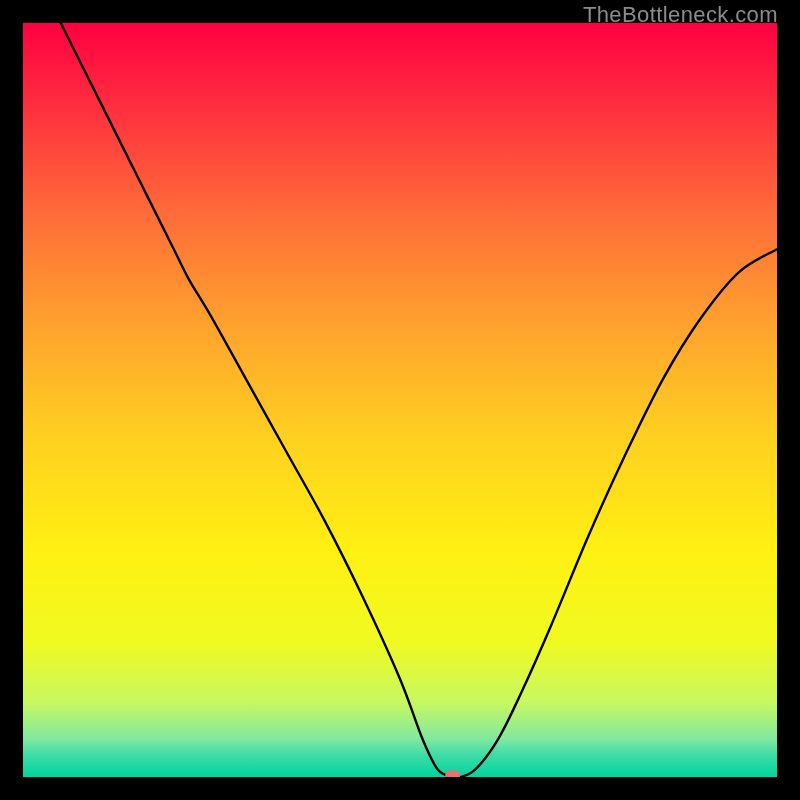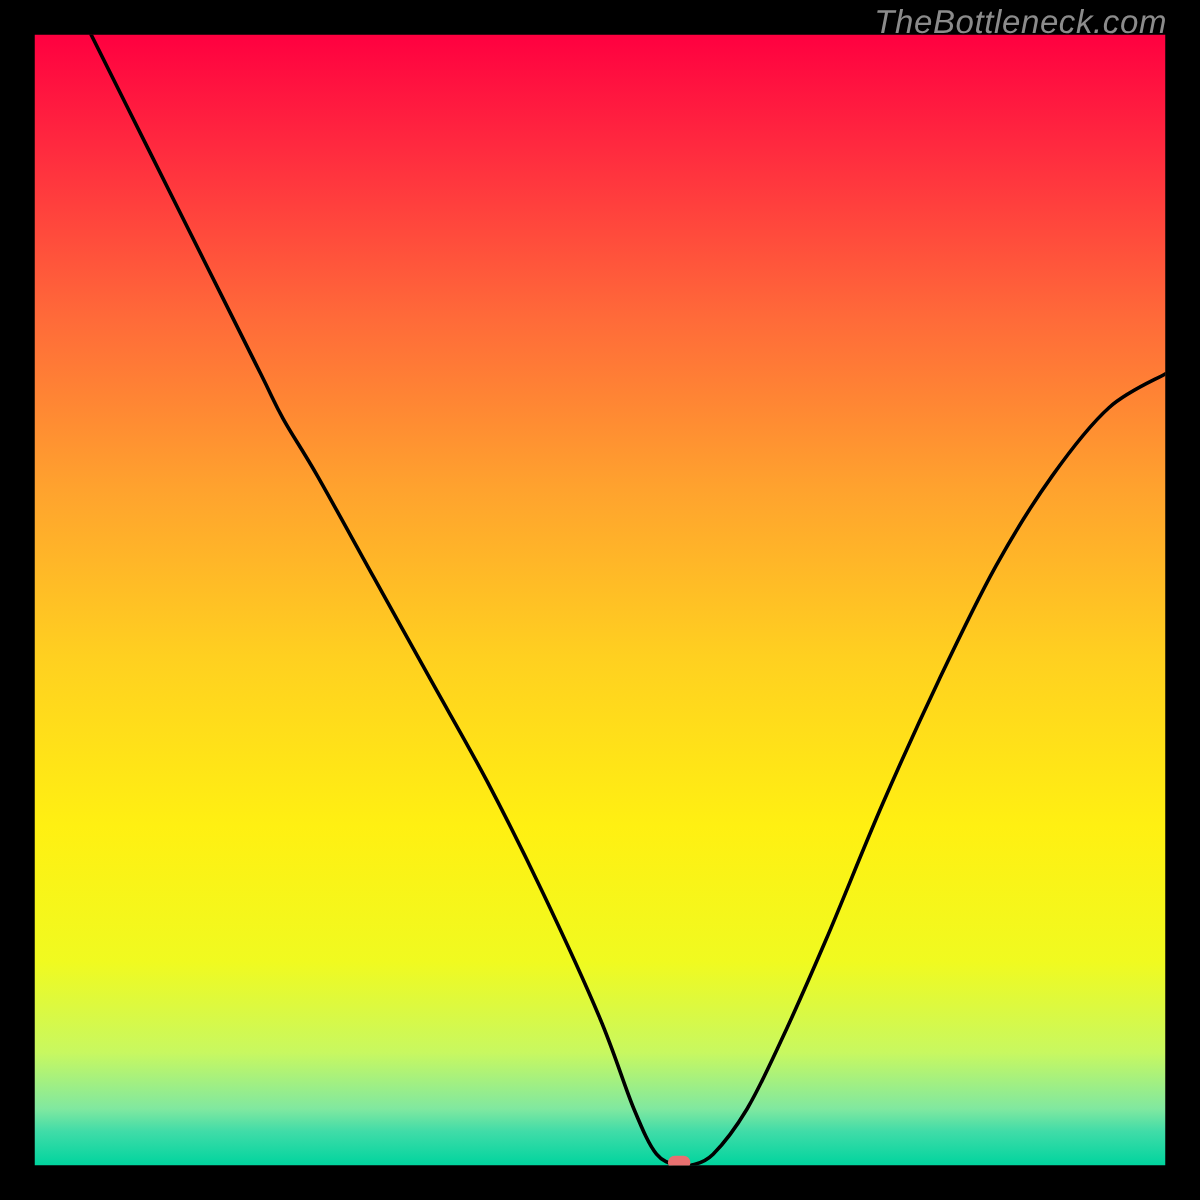--- a/index.html
+++ b/index.html
@@ -7,21 +7,20 @@
     padding: 0;
     width: 800px;
     height: 800px;
     background: #000;
     overflow: hidden;
   }
   .chart-container {
     position: relative;
     width: 800px;
     height: 610px;
-    font-style: italic;
   }
   .plot-area {
     position: absolute;
     left: 23px;
     top: 23px;
     width: 754px;
     height: 754px;
   }
   .watermark {
     position: absolute;

